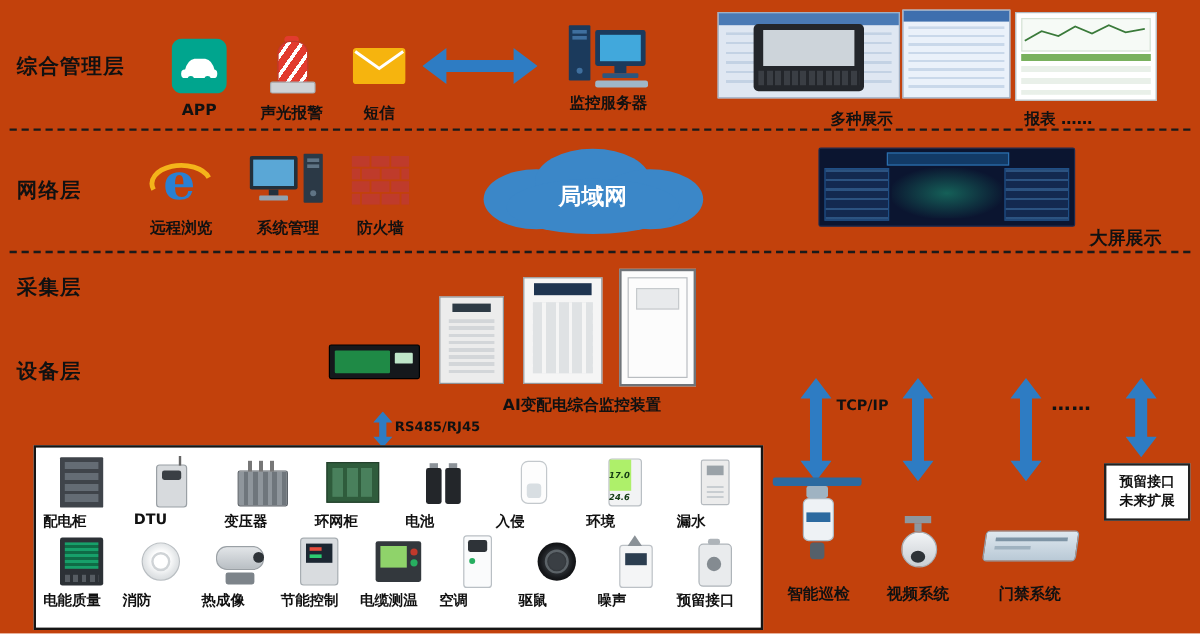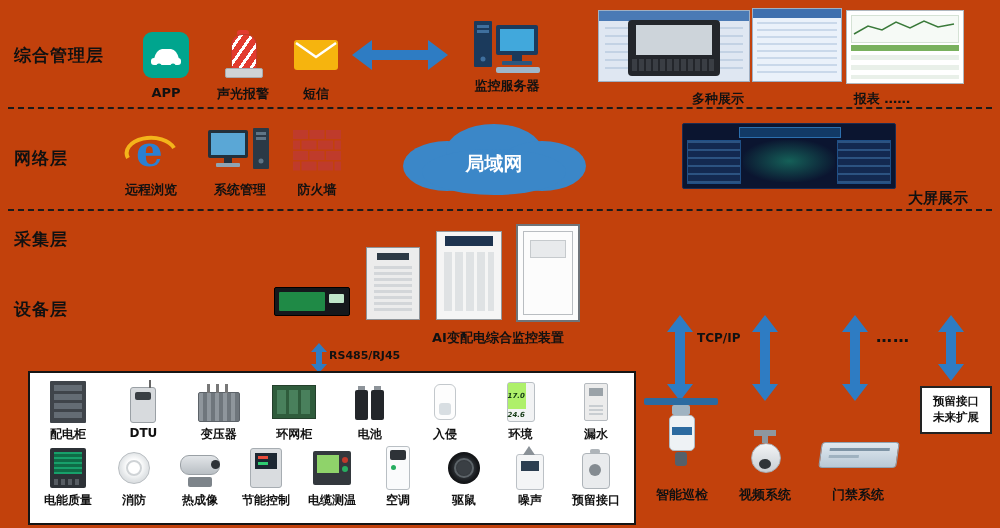--- a/index.html
+++ b/index.html
@@ -71,21 +71,21 @@
                           repeating-linear-gradient(180deg,#dfe2e4 0 6px,#f5f5f5 6px 9px);}
   .cab4{position:absolute;left:516px;top:224px;width:60px;height:94px;background:#fcfcfc;border:2px solid #6f7479;}
   .cab4::before{content:"";position:absolute;inset:5px;border:1px solid #b9bdc1;}
   .cab4::after{content:"";position:absolute;top:14px;left:12px;right:12px;height:16px;background:#e8eaec;border:1px solid #c6cacd;}
 
   .varrow,.harrow,.sarrow{position:absolute;}
 
   
   .devbox{position:absolute;left:28px;top:371px;width:604px;height:150px;border:2px solid #151515;background:#fff;}
   .dev-row{position:absolute;left:6px;right:6px;display:flex;justify-content:space-between;}
-  .dev{width:64px;display:flex;flex-direction:column;align-items:center;}
+  .dev{width:64px;display:flex;flex-direction:column;}
   .ic{height:46px;display:flex;align-items:center;justify-content:center;position:relative;}
   .dlabel{font-size:12px;font-weight:bold;white-space:nowrap;margin-top:1px;}
   .ic i,.ic b{display:block;}
 
   .d-peidiangui{width:36px;height:42px;background:#3f444a;border-radius:1px;position:relative;}
   .d-peidiangui::before{content:"";position:absolute;inset:4px;background:repeating-linear-gradient(180deg,#646c74 0 6px,#3f444a 6px 9px);}
   .d-dtu{width:24px;height:34px;background:#d7dadd;border:1px solid #9aa0a5;border-radius:3px;position:relative;margin-top:6px;}
   .d-dtu::before{content:"";position:absolute;top:4px;left:4px;right:4px;height:8px;background:#3a3f44;border-radius:2px;}
   .d-dtu::after{content:"";position:absolute;top:-8px;right:4px;width:2px;height:8px;background:#666;}
   .d-bianyaqi{width:40px;height:28px;background:repeating-linear-gradient(90deg,#8f969c 0 4px,#6f767c 4px 8px);
@@ -314,21 +314,21 @@
     <span class="bs-left"></span>
     <span class="bs-center"></span>
     <span class="bs-right"></span>
   </div>
   <div class="flabel" style="left:898px;top:189px;width:80px;font-size:15px">大屏展示</div>
 
   <div class="greendev"></div>
   <div class="cab2"></div>
   <div class="cab3"></div>
   <div class="cab4"></div>
-  <div class="flabel" style="left:393px;top:329px;width:210px">AI变配电综合监控装置</div>
+  <div class="flabel" style="left:380px;top:329px;width:210px">AI变配电综合监控装置</div>
 
   <svg class="sarrow" style="left:311px;top:343px" width="16" height="30" viewBox="0 0 16 30">
     <path d="M8 0 L0 9 L5 9 L5 21 L0 21 L8 30 L16 21 L11 21 L11 9 L16 9 Z" fill="#2e7cc3"></path>
   </svg>
   <div class="flabel" style="left:329px;top:349px;font-size:11px;text-align:left">RS485/RJ45</div>
 
   <svg class="varrow" style="left:667px;top:315px" width="26" height="86" viewBox="0 0 26 86">
     <path d="M13 0 L0 17 L8 17 L8 69 L0 69 L13 86 L26 69 L18 69 L18 17 L26 17 Z" fill="#2e7cc3"></path>
   </svg>
   <svg class="varrow" style="left:752px;top:315px" width="26" height="86" viewBox="0 0 26 86">

